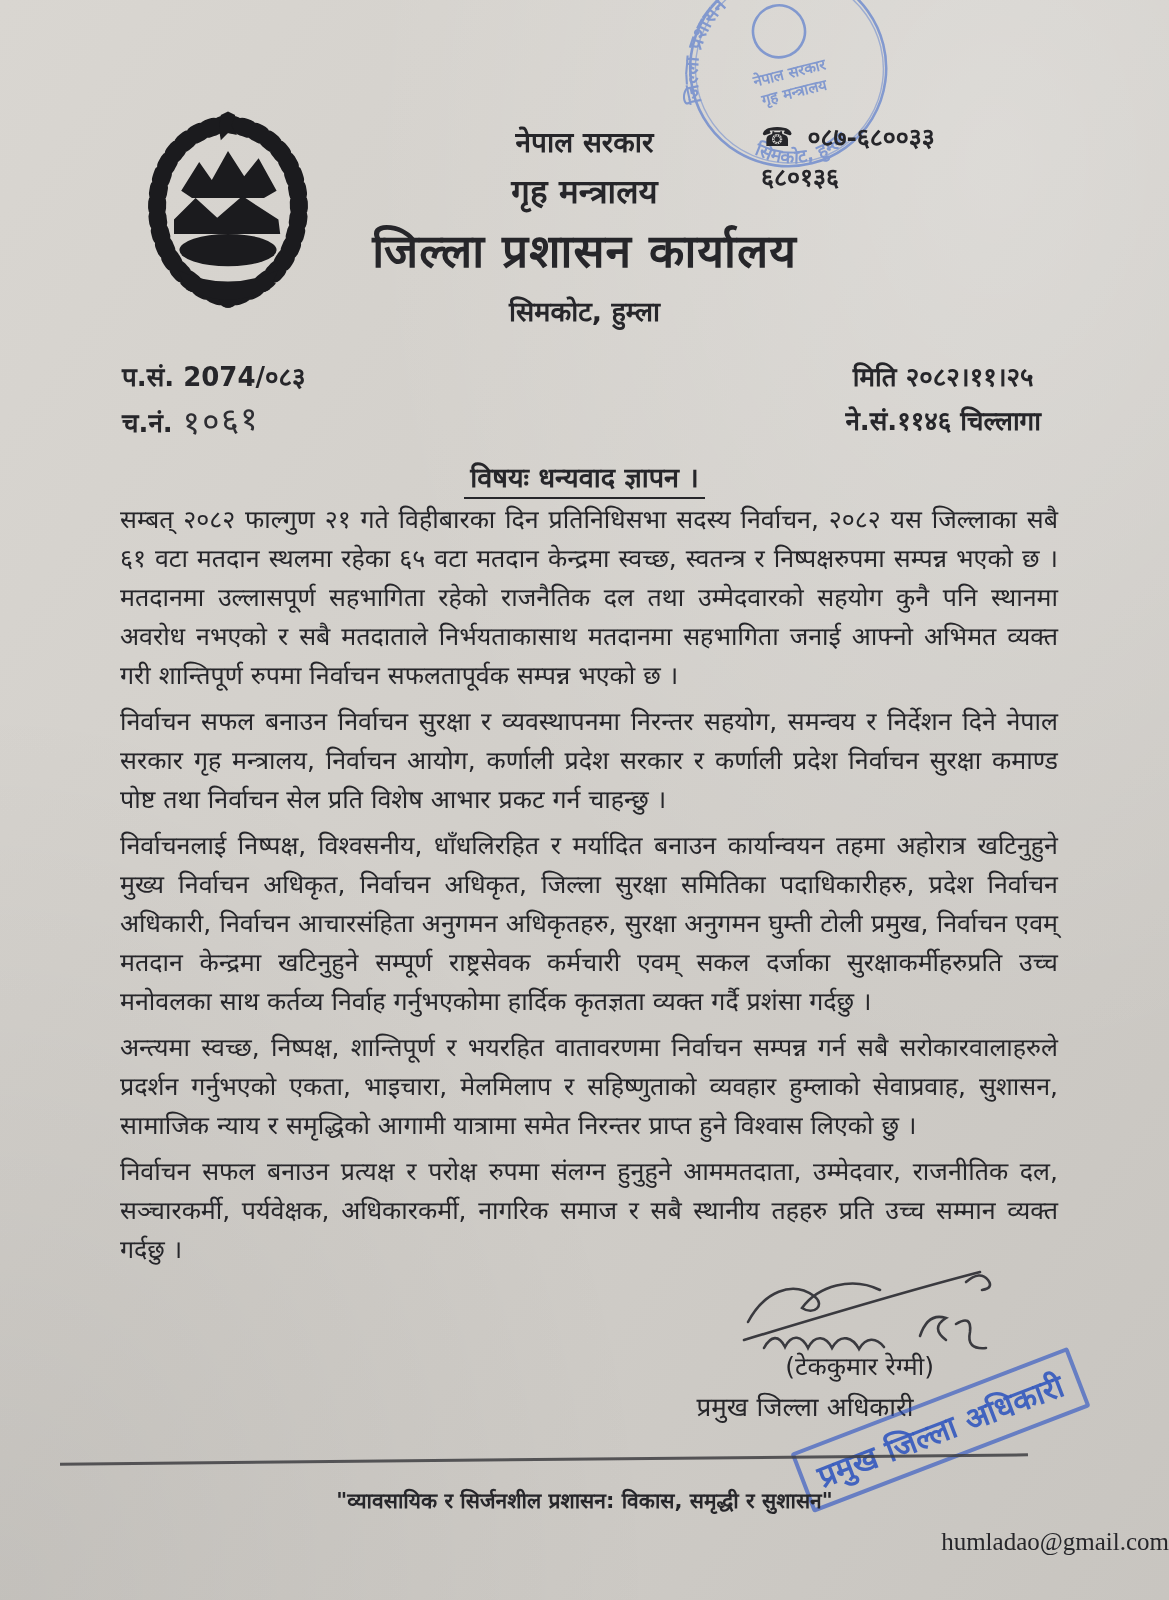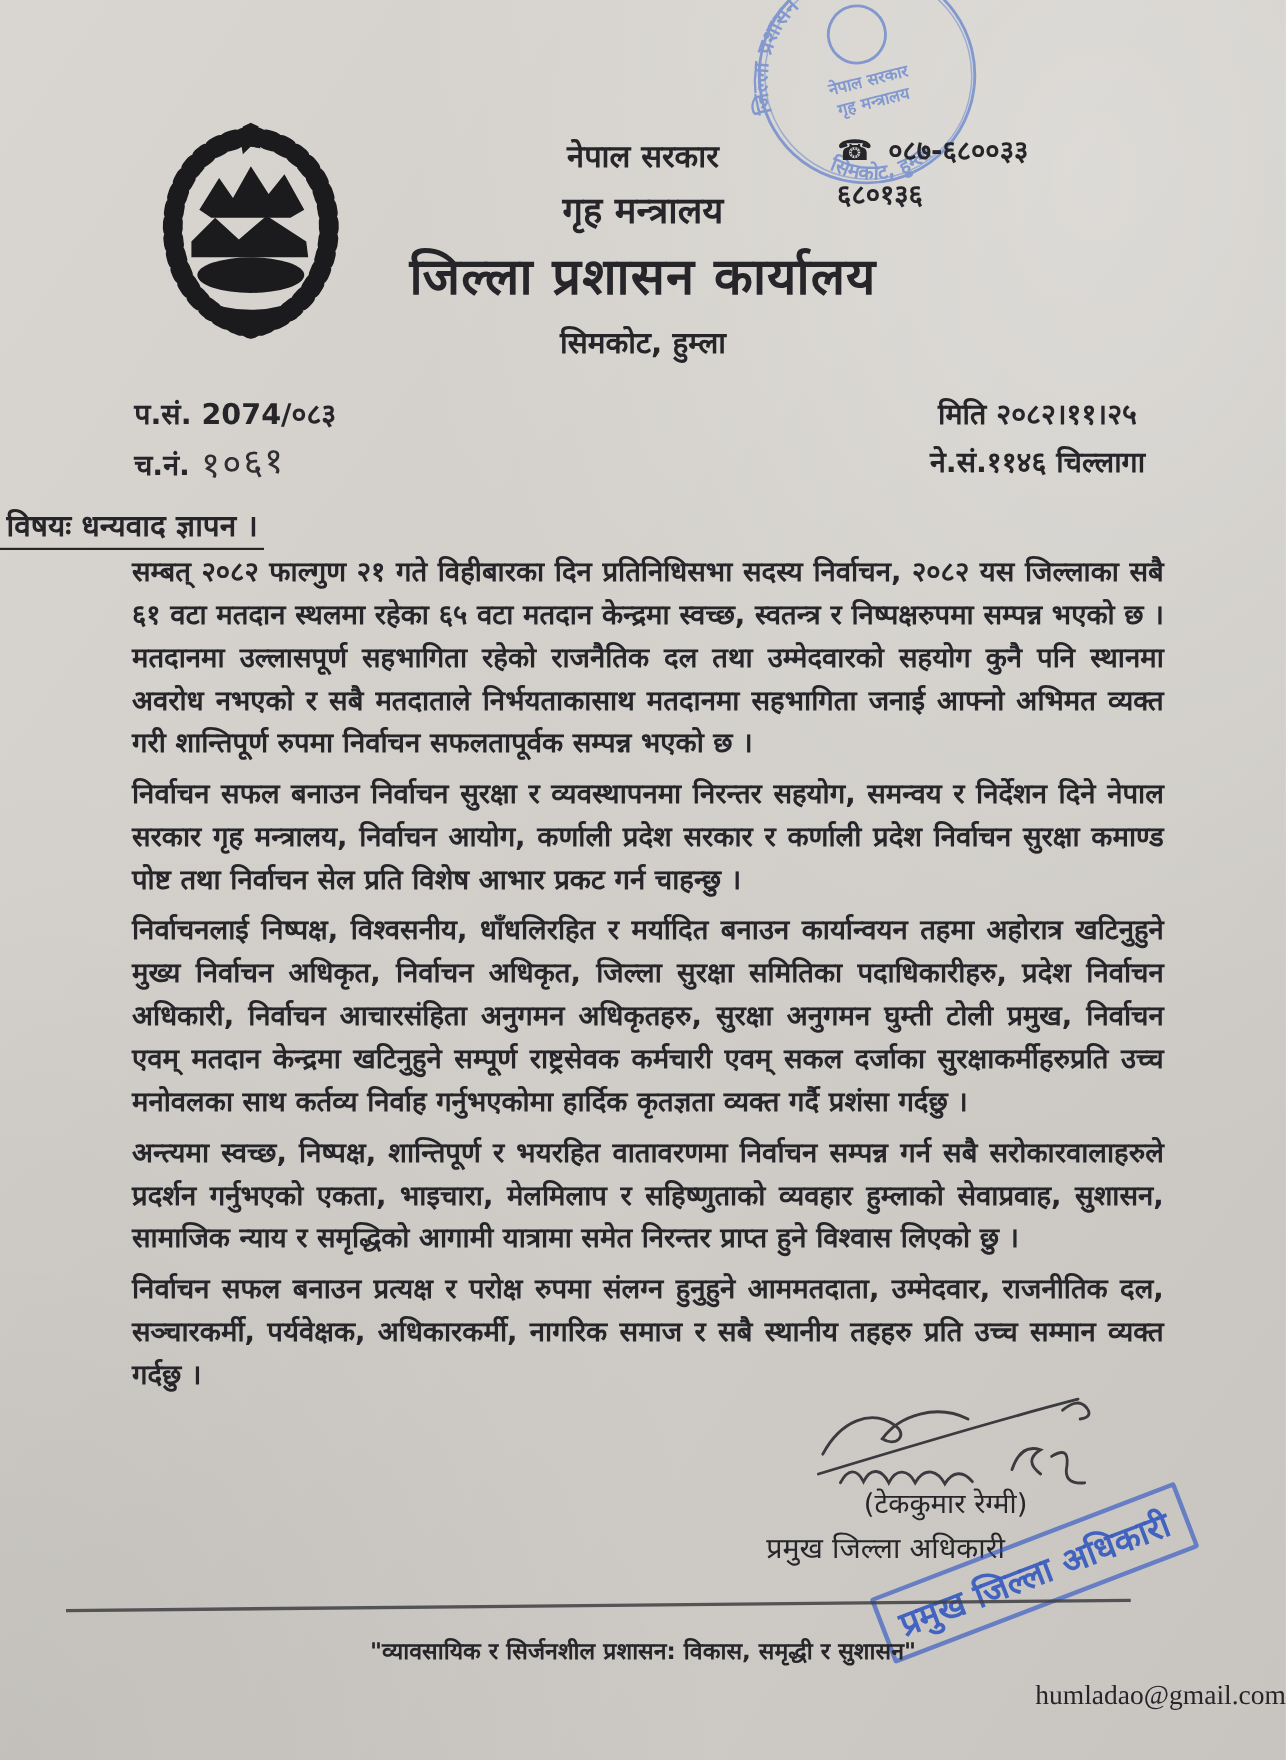--- a/index.html
+++ b/index.html
@@ -22,25 +22,25 @@
   .office{left:0;top:218px;width:1169px;text-align:center;font-size:46px;font-weight:700;letter-spacing:1px;}
   .location{left:0;top:292px;width:1169px;text-align:center;font-size:27px;font-weight:700;}
   
   .contact{right:88px;top:117px;width:320px;font-size:25px;line-height:40px;font-weight:700;}
   .contact .phone-icon{font-size:26px;margin-right:14px;}
   
   .refblock{left:122px;top:355px;font-size:26px;font-weight:700;line-height:44px;}
   .handwritten{display:inline-block;font-size:33px;font-weight:400;transform:rotate(-4deg);margin-left:10px;color:#2e2e33;letter-spacing:2px;}
   .dateblock{right:128px;top:355px;text-align:center;font-size:26px;font-weight:700;line-height:44px;}
   
-  .subject{left:0;top:458px;width:1169px;text-align:left;font-size:27px;font-weight:700;}
+  .subject{left:0;top:458px;width:1169px;text-align:center;font-size:27px;font-weight:700;}
   .subject span{border-bottom:2.5px solid #26262a;padding:0 6px 4px 6px;}
   
   .body{left:120px;top:500px;width:938px;font-size:25px;line-height:39px;text-align:justify;}
-  .body p{margin:0 0 7px 0;font-weight:bold;}
+  .body p{margin:0 0 7px 0;}
   
   .sig-svg{left:730px;top:1258px;width:320px;height:110px;}
   .sig-name{left:604px;top:1348px;width:330px;text-align:right;font-size:25px;}
   .sig-title{left:640px;top:1388px;width:330px;text-align:center;font-size:26px;}
   
   .round-stamp{left:645px;top:-42px;width:290px;height:235px;transform:rotate(-14deg);opacity:.62;}
   
   .rect-stamp{
     left:792px;top:1398px;
     transform:rotate(-21deg);

